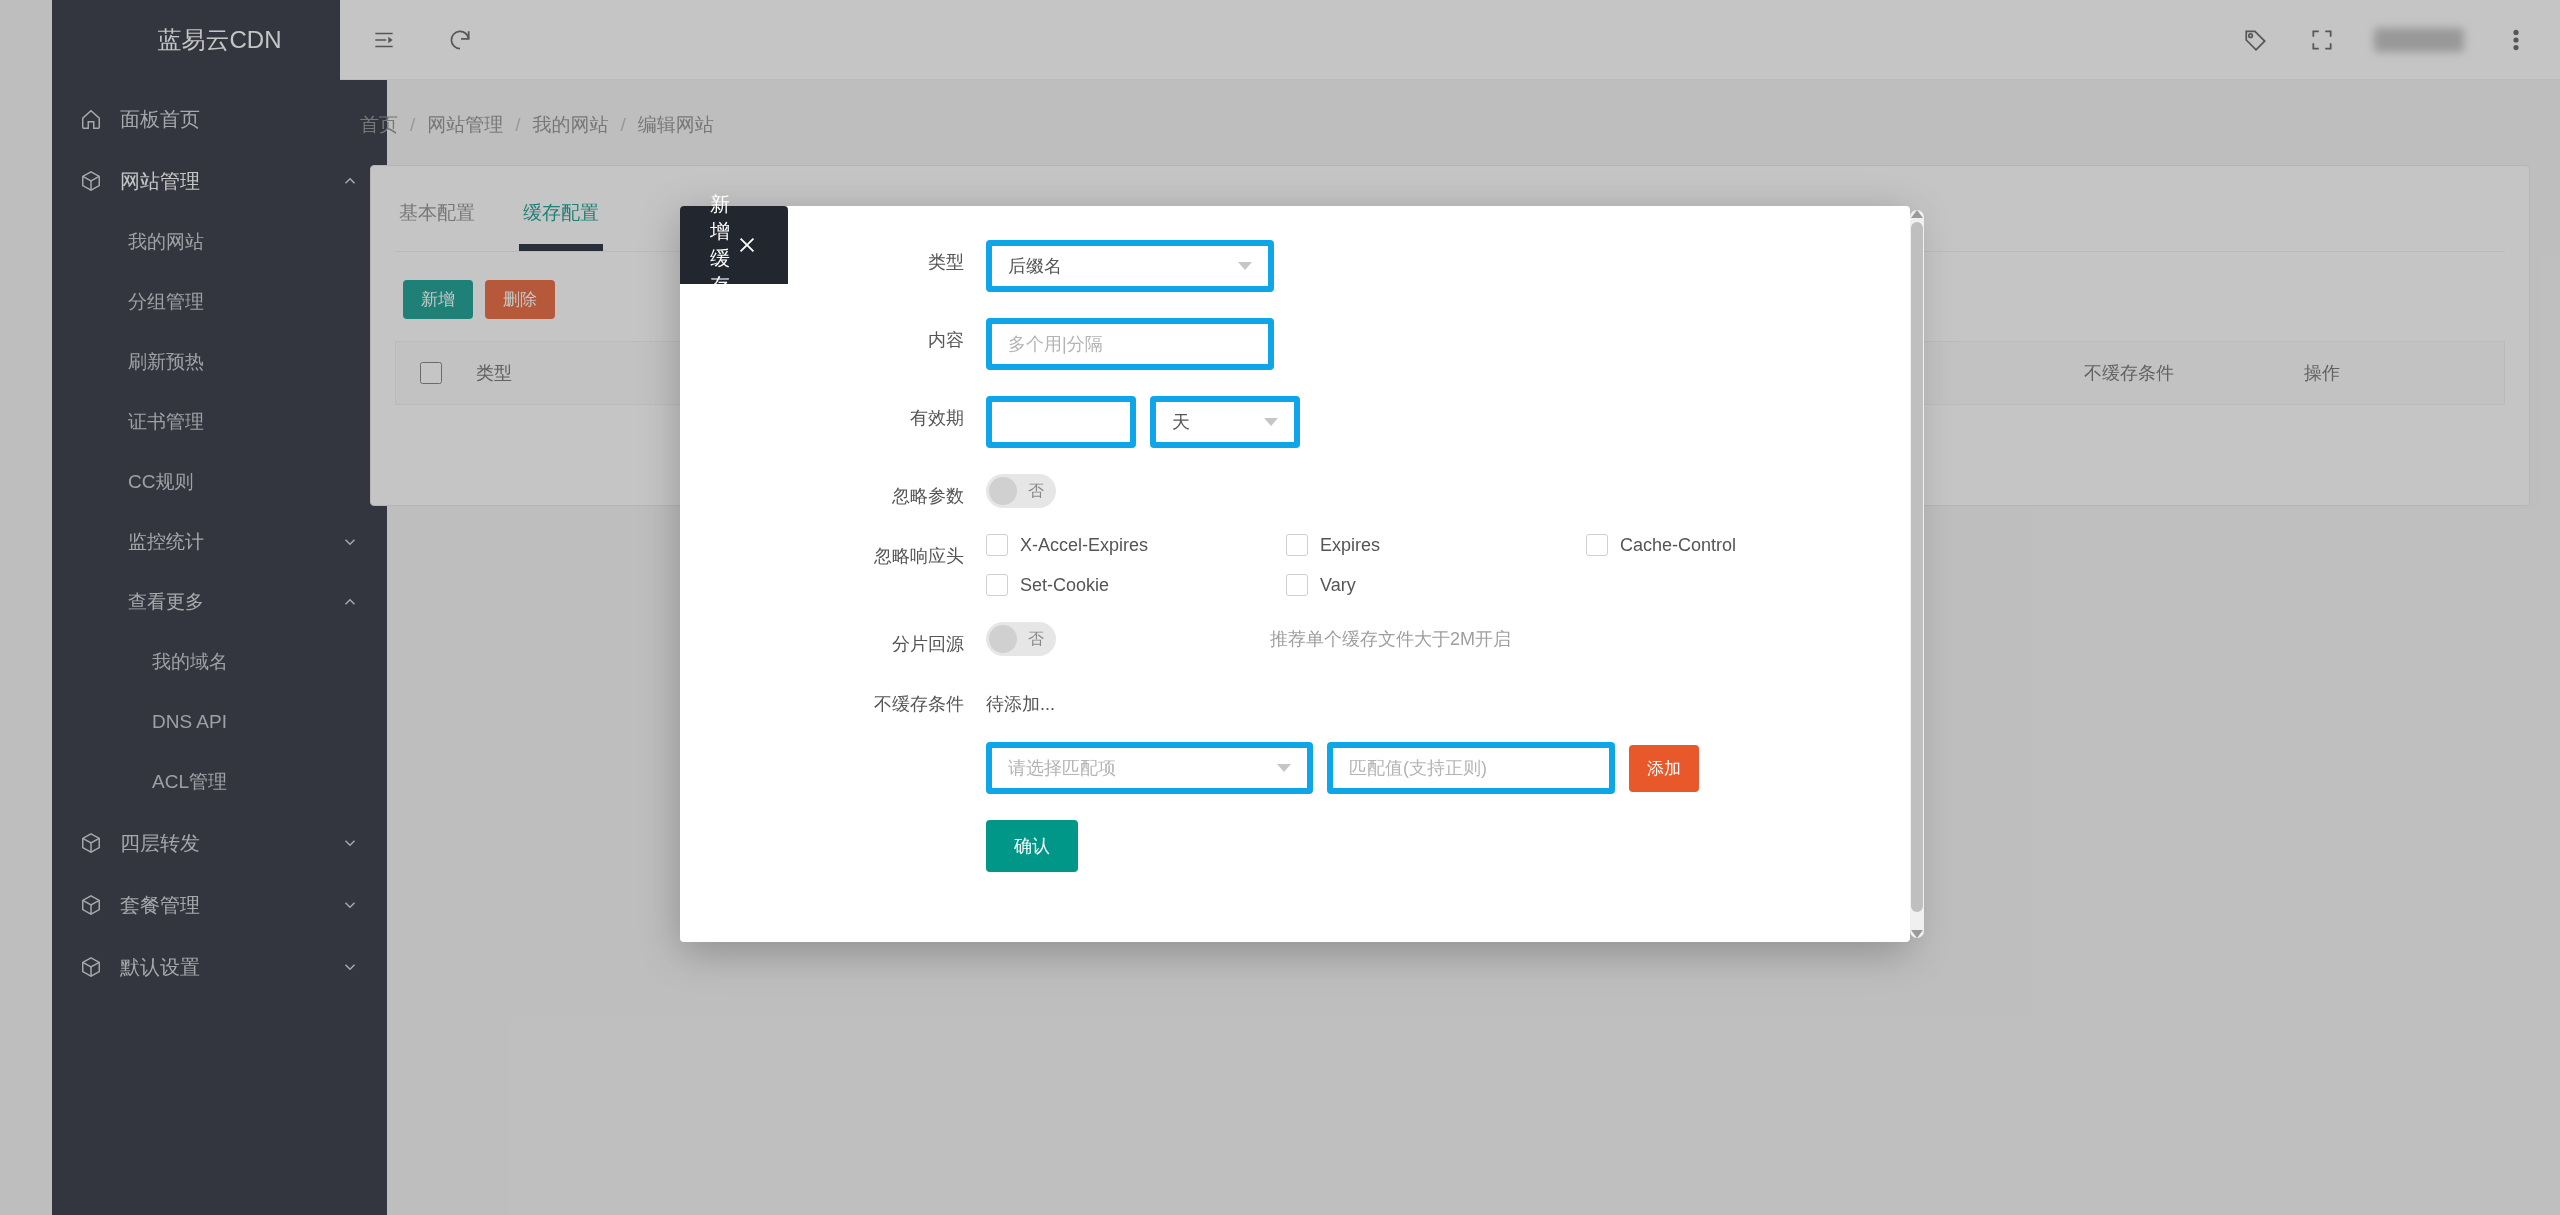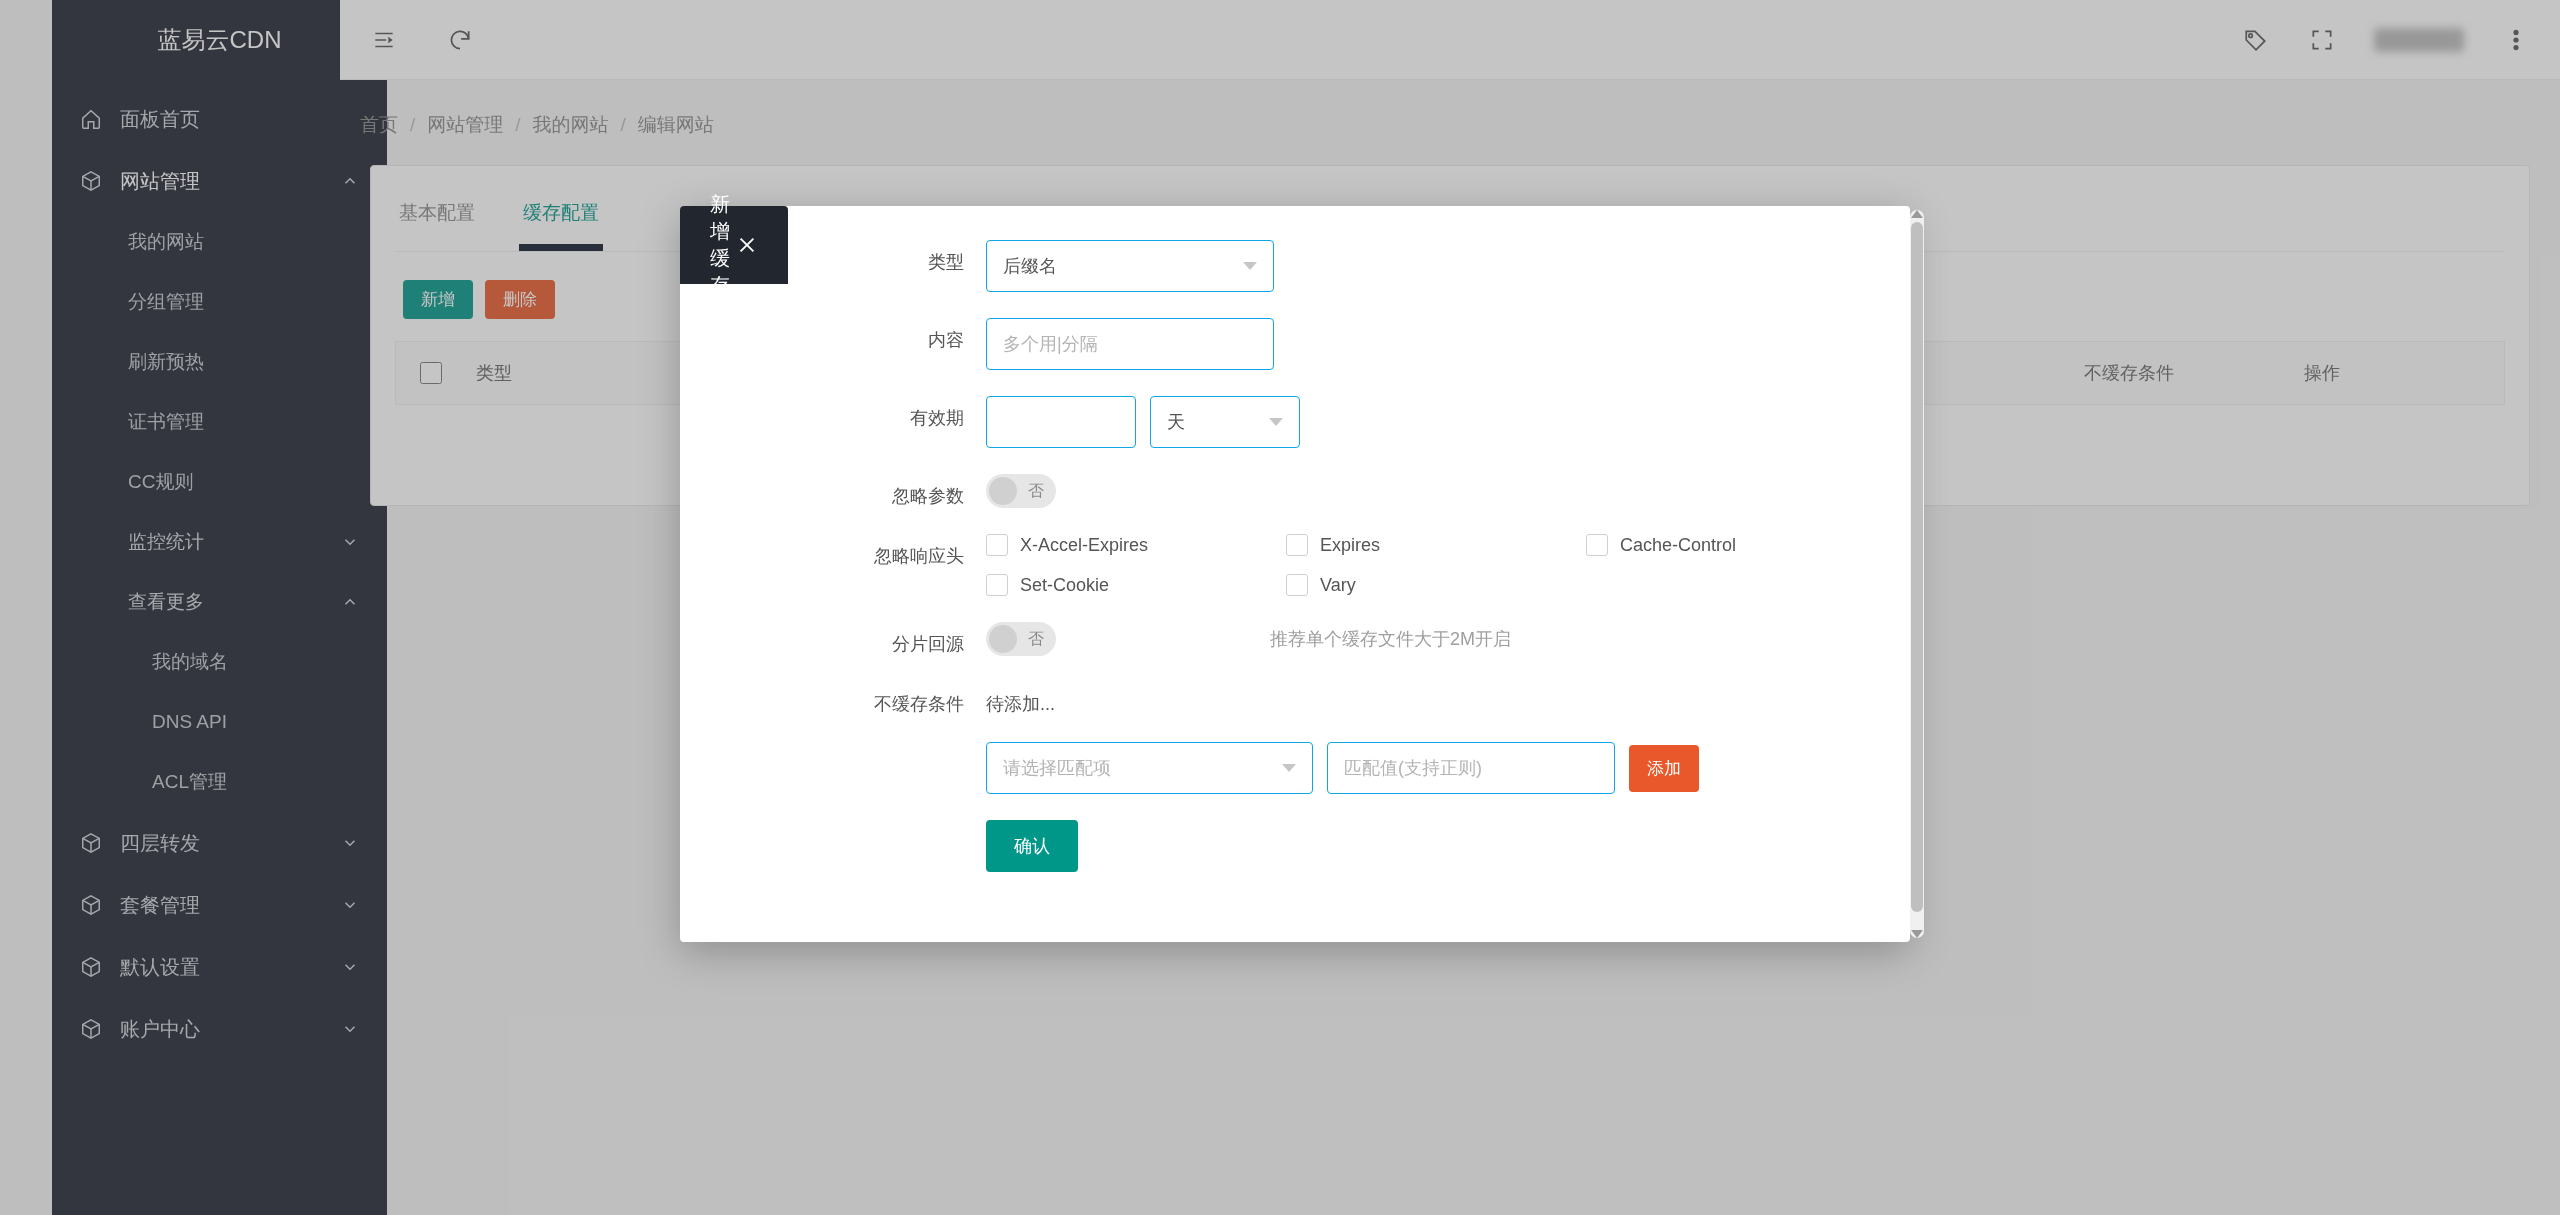--- a/index.html
+++ b/index.html
@@ -62,21 +62,21 @@
 .modal-scroll { position: absolute; right: 2px; top: 4px; bottom: 4px; width: 14px; background: #f0f0f0; border-radius: 7px; }
 .modal-scroll .thumb-arrow { width: 0; height: 0; border-left: 6px solid transparent; border-right: 6px solid transparent; position: absolute; left: 1px; }
 .modal-scroll .thumb-arrow.up { top: 0; border-bottom: 8px solid #9a9a9a; }
 .modal-scroll .thumb-arrow.down { bottom: 0; border-top: 8px solid #9a9a9a; }
 .modal-scroll .thumb { position: absolute; left: 1px; width: 12px; top: 12px; bottom: 26px; background: #bfbfbf; border-radius: 6px; }
 
 .form-row { display: flex; align-items: flex-start; margin-bottom: 26px; }
 .form-label { width: 158px; text-align: right; padding-right: 22px; padding-top: 10px; font-size: 18px; color: #555; }
 .form-ctrl { flex: 1; display: flex; align-items: center; flex-wrap: wrap; gap: 14px; }
 
-.select, .input { height: 52px; border: 1px solid #0ea5e9; border-radius: 4px; background: #fff; display: inline-flex; align-items: center; padding: 0 16px; font-size: 18px; color: #555; position: relative; }
+.select, .input { height: 52px; border: 6px solid #0ea5e9; border-radius: 4px; background: #fff; display: inline-flex; align-items: center; padding: 0 16px; font-size: 18px; color: #555; position: relative; }
 .input input { border: none; outline: none; width: 100%; font-size: 18px; color: #333; background: transparent; }
 .input input::placeholder { color: #b4b4b4; }
 .select { width: 288px; justify-content: space-between; cursor: pointer; }
 .select.small { width: 150px; }
 .select .caret { width: 0; height: 0; border-left: 7px solid transparent; border-right: 7px solid transparent; border-top: 8px solid #c6c6c6; }
 .input { width: 288px; }
 .input.num { width: 150px; }
 .input.wide { width: 288px; }
 
 .switch { width: 70px; height: 34px; border-radius: 17px; background: #e6e6e6; position: relative; display: inline-flex; align-items: center; cursor: pointer; }
@@ -177,33 +177,20 @@
     </div>
     <div class="nav-item">
       <span class="nav-icon">
           <svg viewBox="0 0 24 24">
             <path d="M12 2l9 5v10l-9 5-9-5V7z"></path>
             <path d="M3 7l9 5 9-5"></path>
             <path d="M12 22V12"></path>
           </svg>
         </span>
       <span>默认设置</span>
-      <span class="chev"><svg viewBox="0 0 24 24">
-            <path d="M6 9l6 6 6-6"></path>
-          </svg></span>
-    </div>
-    <div class="nav-item">
-      <span class="nav-icon">
-          <svg viewBox="0 0 24 24">
-            <path d="M12 2l9 5v10l-9 5-9-5V7z"></path>
-            <path d="M3 7l9 5 9-5"></path>
-            <path d="M12 22V12"></path>
-          </svg>
-        </span>
-      <span>账户中心</span>
       <span class="chev"><svg viewBox="0 0 24 24">
             <path d="M6 9l6 6 6-6"></path>
           </svg></span>
     </div>
   </div>
 </div>
 
 <div class="topbar">
   <span class="t-icon">
     <svg viewBox="0 0 24 24">

